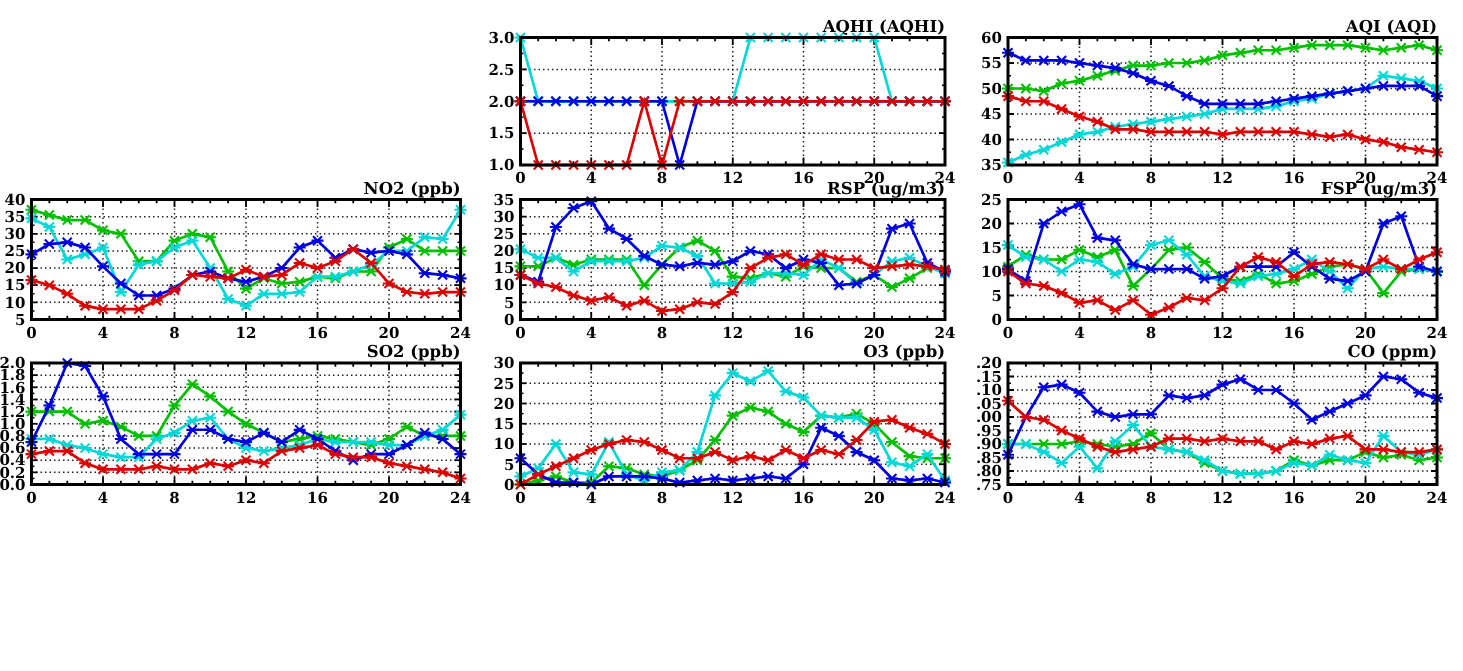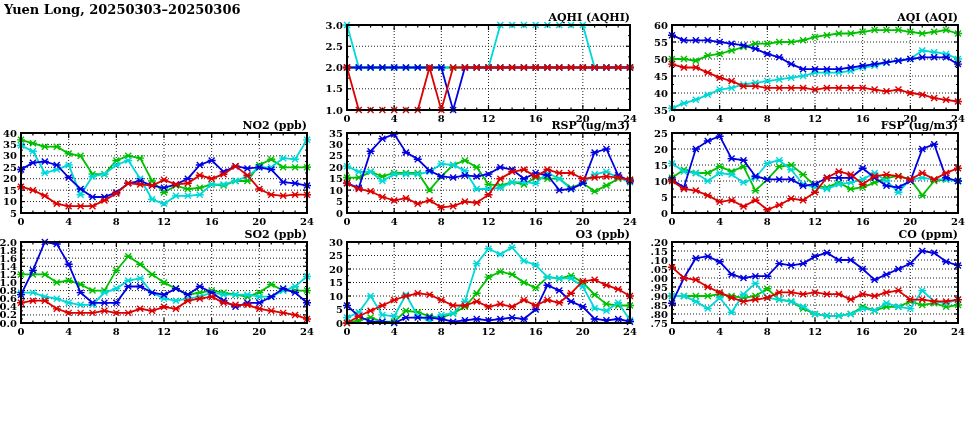--- a/index.html
+++ b/index.html
@@ -6,21 +6,20 @@
   .page{position:relative;width:975px;height:447px;background:#ffffff;overflow:hidden;
         font-family:"DejaVu Serif",serif;color:#000;}
   .page-title{position:absolute;left:4px;top:2px;font-size:13px;font-weight:bold;white-space:nowrap;}
   .chart{position:absolute;}
   .chart svg{display:block;}
 </style>
 </head>
 <body>
 
 <div class="page">
-  <div class="page-title">Yuen Long, 20250303–20250306</div>
   <div class="chart" style="left: 326px; top: 8px;">
       <svg width="320" height="124">
         <line x1="21" y1="80.75" x2="304" y2="80.75" stroke="#222222" stroke-width="1" stroke-dasharray="1 2"></line>
         <line x1="21" y1="59.5" x2="304" y2="59.5" stroke="#222222" stroke-width="1" stroke-dasharray="1 2"></line>
         <line x1="21" y1="38.25" x2="304" y2="38.25" stroke="#222222" stroke-width="1" stroke-dasharray="1 2"></line>
         <line x1="68.16666666666666" y1="17" x2="68.16666666666666" y2="102" stroke="#222222" stroke-width="1" stroke-dasharray="1 2"></line>
         <line x1="115.33333333333333" y1="17" x2="115.33333333333333" y2="102" stroke="#222222" stroke-width="1" stroke-dasharray="1 2"></line>
         <line x1="162.5" y1="17" x2="162.5" y2="102" stroke="#222222" stroke-width="1" stroke-dasharray="1 2"></line>
         <line x1="209.66666666666666" y1="17" x2="209.66666666666666" y2="102" stroke="#222222" stroke-width="1" stroke-dasharray="1 2"></line>
         <line x1="256.83333333333337" y1="17" x2="256.83333333333337" y2="102" stroke="#222222" stroke-width="1" stroke-dasharray="1 2"></line>

